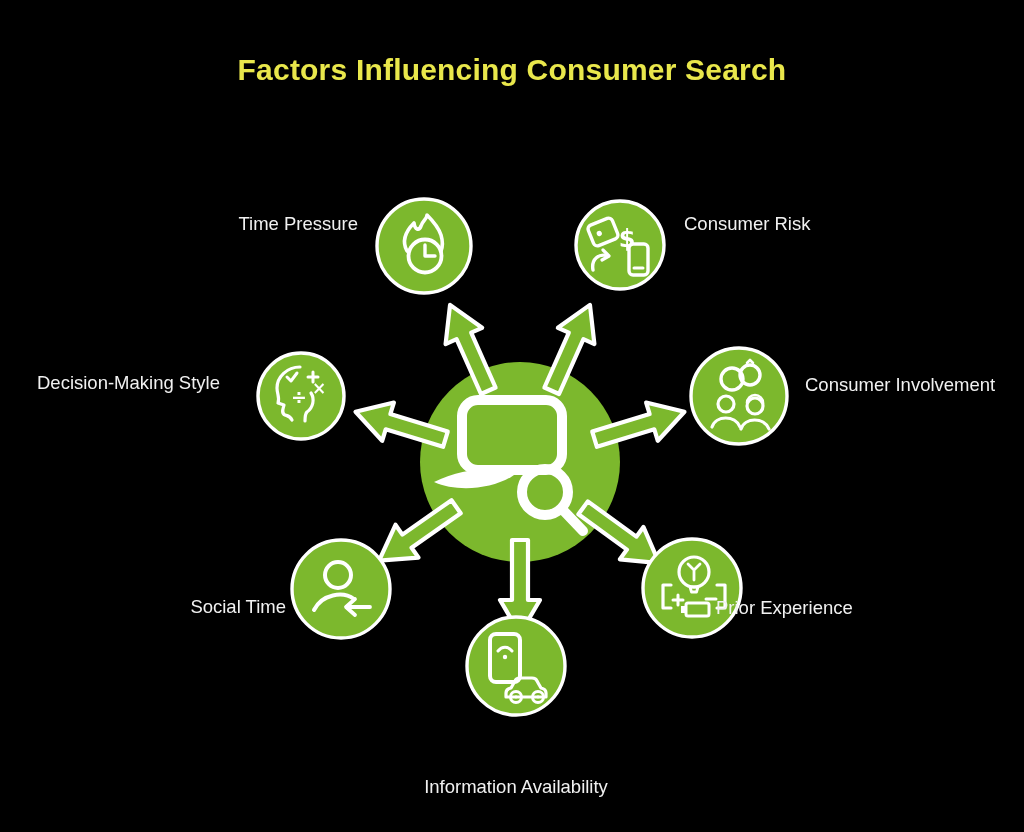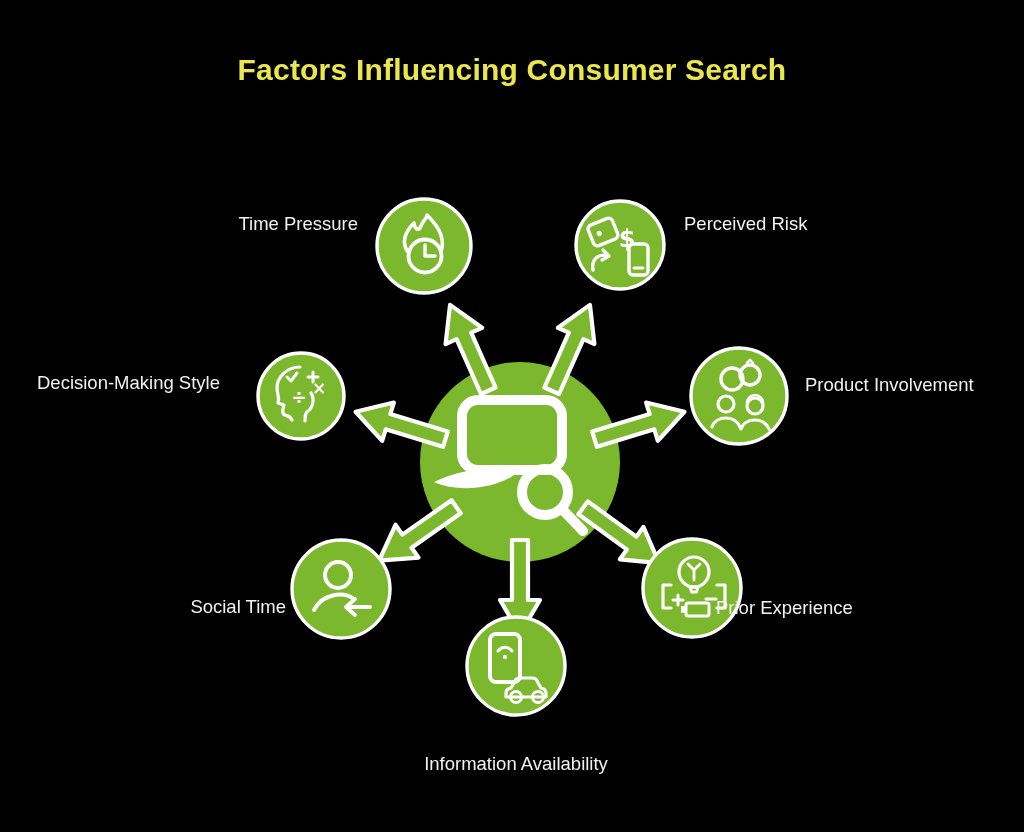--- a/index.html
+++ b/index.html
@@ -85,21 +85,21 @@
       <g transform="translate(-17,-13) rotate(-22)">
         <rect x="-13" y="-11" width="26" height="22" rx="4" class="ws" stroke-width="3.4"></rect>
         <circle cx="-4" cy="0" r="2.6" class="wf"></circle>
       </g>
       <text x="7" y="2" class="sym" font-size="24" text-anchor="middle">$</text>
       <rect x="9" y="-1" width="19" height="31" rx="4" class="ws" stroke-width="3.4"></rect>
       <path class="ws" stroke-width="3" d="M14,23 h9"></path>
       <path class="ws" stroke-width="3.4" d="M-27,25 C-29,14 -21,8 -12,11"></path>
       <path class="ws" stroke-width="3.2" d="M-17,5 L-11,11 L-18,15"></path>
     </svg>
-    <div class="label" style="left:684px;top:213px">Perceived Risk</div>
+    <div class="label" style="left:684px;top:213px">Consumer Risk</div>
   </div>
 
   <div>
     <svg class="node-svg" style="left:255px;top:350px" width="92" height="92" viewBox="-46 -46 92 92">
       <circle cx="0" cy="0" r="43" class="ring"></circle>
       <path class="ws" stroke-width="3.2" d="M-1,-29 C-14,-29 -24,-19 -24,-8 C-24,-2 -21,2 -23,7 L-17,9 C-18,13 -20,17 -16,19 C-13,20 -11,20 -9,24"></path>
       <path class="ws" stroke-width="3.2" d="M10,-3 C14,3 12,12 6,16 C4,18 4,21 4,25"></path>
       <path class="ws" stroke-width="3" d="M-14,-19 L-10,-15 L-4,-23"></path>
       <path class="ws" stroke-width="3" d="M12,-24 v10 M7,-19 h10"></path>
       <text x="-2" y="8" class="sym" font-size="19" text-anchor="middle">÷</text>
@@ -113,21 +113,21 @@
       <circle cx="0" cy="0" r="48" class="ring"></circle>
       <circle cx="-7" cy="-17" r="11" class="ws" stroke-width="3.4"></circle>
       <circle cx="11" cy="-21" r="10" class="ws" stroke-width="3.4"></circle>
       <path class="ws" stroke-width="2.6" d="M8,-33 l3,-3 l3,3"></path>
       <circle cx="-13" cy="8" r="8" class="ws" stroke-width="3.2"></circle>
       <path class="ws" stroke-width="3.2" d="M-27,31 C-23,19 -4,19 1,31"></path>
       <circle cx="16" cy="10" r="8" class="ws" stroke-width="3.2"></circle>
       <path class="ws" stroke-width="2.6" d="M8,7 A8,8 0 0 1 24,7"></path>
       <path class="ws" stroke-width="3.2" d="M2,33 C6,21 25,21 30,33"></path>
     </svg>
-    <div class="label" style="left:805px;top:374px">Product Involvement</div>
+    <div class="label" style="left:805px;top:374px">Consumer Involvement</div>
   </div>
 
   <div>
     <svg class="node-svg" style="left:288px;top:536px" width="106" height="106" viewBox="-53 -53 106 106">
       <circle cx="0" cy="0" r="49" class="ring"></circle>
       <circle cx="-3" cy="-14" r="13" class="ws" stroke-width="4"></circle>
       <path class="ws" stroke-width="4" d="M-27,21 C-19,5 2,2 13,10"></path>
       <path class="ws" stroke-width="3.8" d="M29,18 H6"></path>
       <path class="ws" stroke-width="3.8" d="M14,10 L5,18 L14,26"></path>
     </svg>
@@ -155,16 +155,16 @@
       <circle cx="0" cy="0" r="49" class="ring"></circle>
       <rect x="-26" y="-32" width="30" height="48" rx="6" class="ws" stroke-width="4"></rect>
       <path class="ws" stroke-width="3" d="M-18,-15 C-14,-20 -8,-20 -4,-15"></path>
       <circle cx="-11" cy="-9" r="2.2" class="wf"></circle>
       <path class="ws" stroke-width="3.2" d="M-10,31 L-10,27 Q-10,23 -5,22 L-1,15 Q0,12 4,12 L16,12 Q20,12 21,15 L25,22 Q30,23 30,27 L30,31 Z"></path>
       <circle cx="0" cy="31" r="5.5" class="ws" stroke-width="3" fill="var(--accent-green,#7CB82D)"></circle>
       <circle cx="22" cy="31" r="5.5" class="ws" stroke-width="3" fill="var(--accent-green,#7CB82D)"></circle>
       <circle cx="0" cy="31" r="1.4" class="wf"></circle>
       <circle cx="22" cy="31" r="1.4" class="wf"></circle>
     </svg>
-    <div class="label" style="left:366px;top:753px;width:300px;text-align:center">Information Availability</div>
+    <div class="label" style="left:366px;top:776px;width:300px;text-align:center">Information Availability</div>
   </div>
 
 </div>
 
 </body></html>

